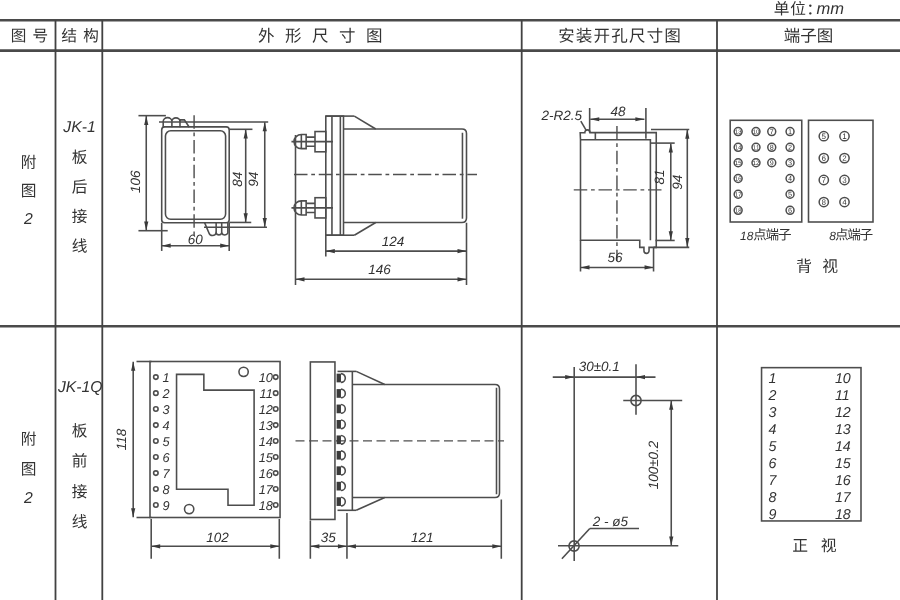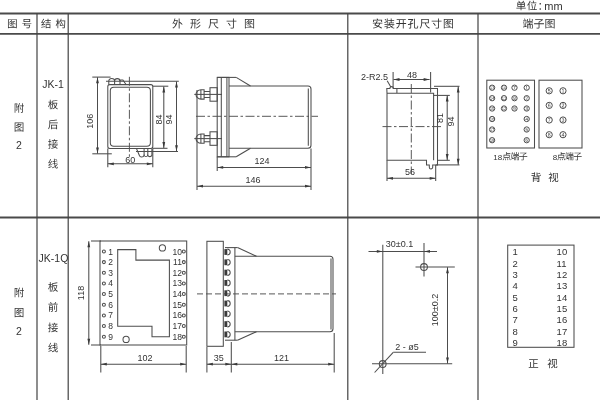--- a/index.html
+++ b/index.html
@@ -1,16 +1,16 @@
 <!DOCTYPE html>
 <html><head>
 <meta charset="utf-8">
 <style>
 html,body{margin:0;padding:0;background:#fff;}
-#page{width:600px;height:400px;position:relative;overflow:hidden;background:#fff;will-change:transform;transform:translateZ(0);}
+#page{width:600px;height:400px;position:relative;overflow:hidden;background:#fff;will-change:transform;transform:translateZ(0);font-style:italic;}
 svg{display:block;}
 text{font-family:"Liberation Sans",sans-serif;fill:#333;}
 .d{stroke:#4d4d4d;stroke-width:1.05;fill:none;}
 .tb{stroke:#4a4a4a;stroke-width:1.8;fill:none;}
 .tv{stroke:#424242;stroke-width:1.2;fill:none;}
 .cl{stroke:#4f4f4f;stroke-width:0.95;fill:none;stroke-dasharray:9 2.5 2.5 2.5;}
 .dash{stroke:#4f4f4f;stroke-width:0.95;fill:none;stroke-dasharray:6 3;}
 .ar{fill:#3a3a3a;stroke:none;}
 .c{stroke:#4c4c4c;stroke-width:1;fill:none;}
 #cjk path{fill:#333;stroke:none;}

